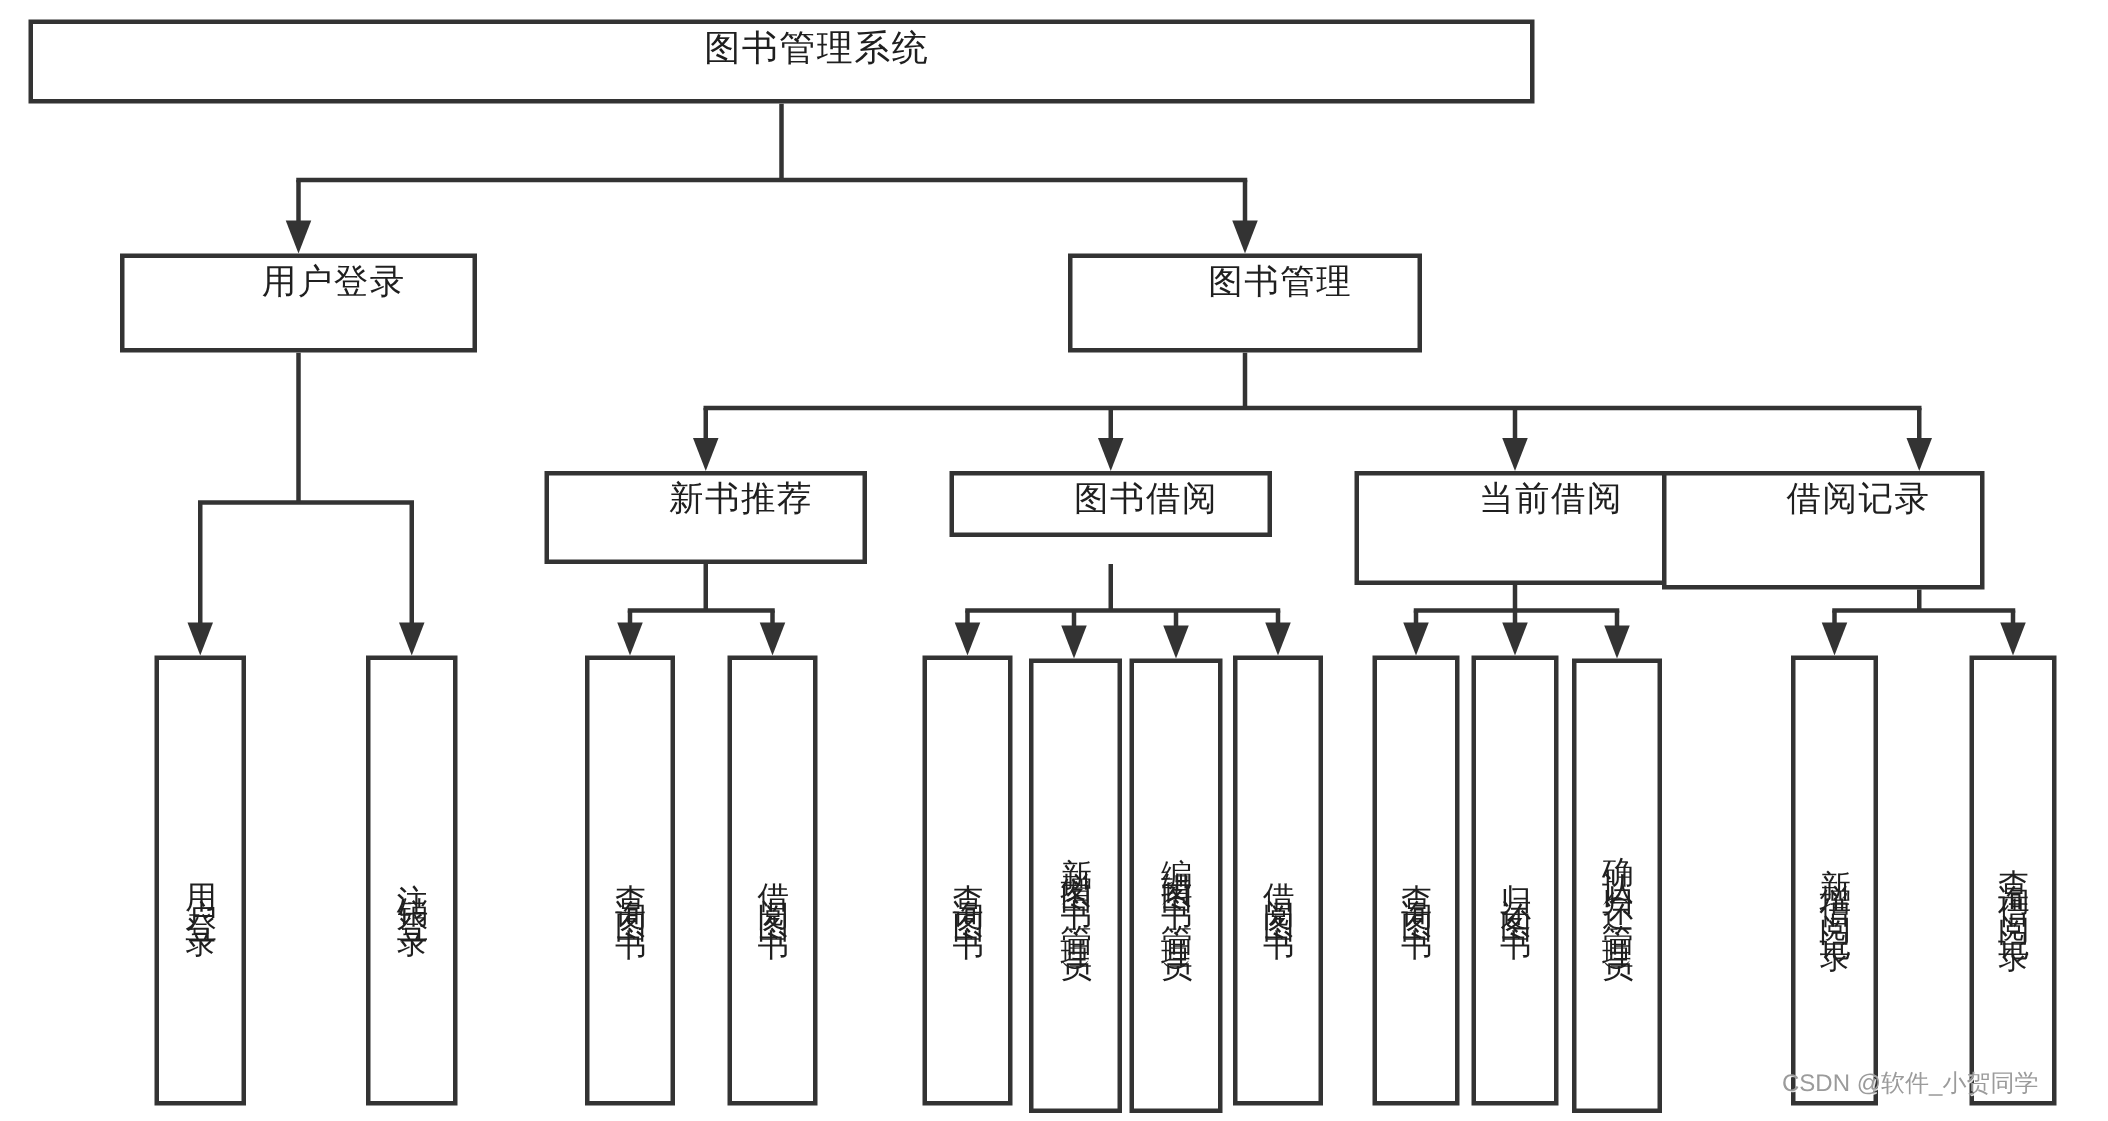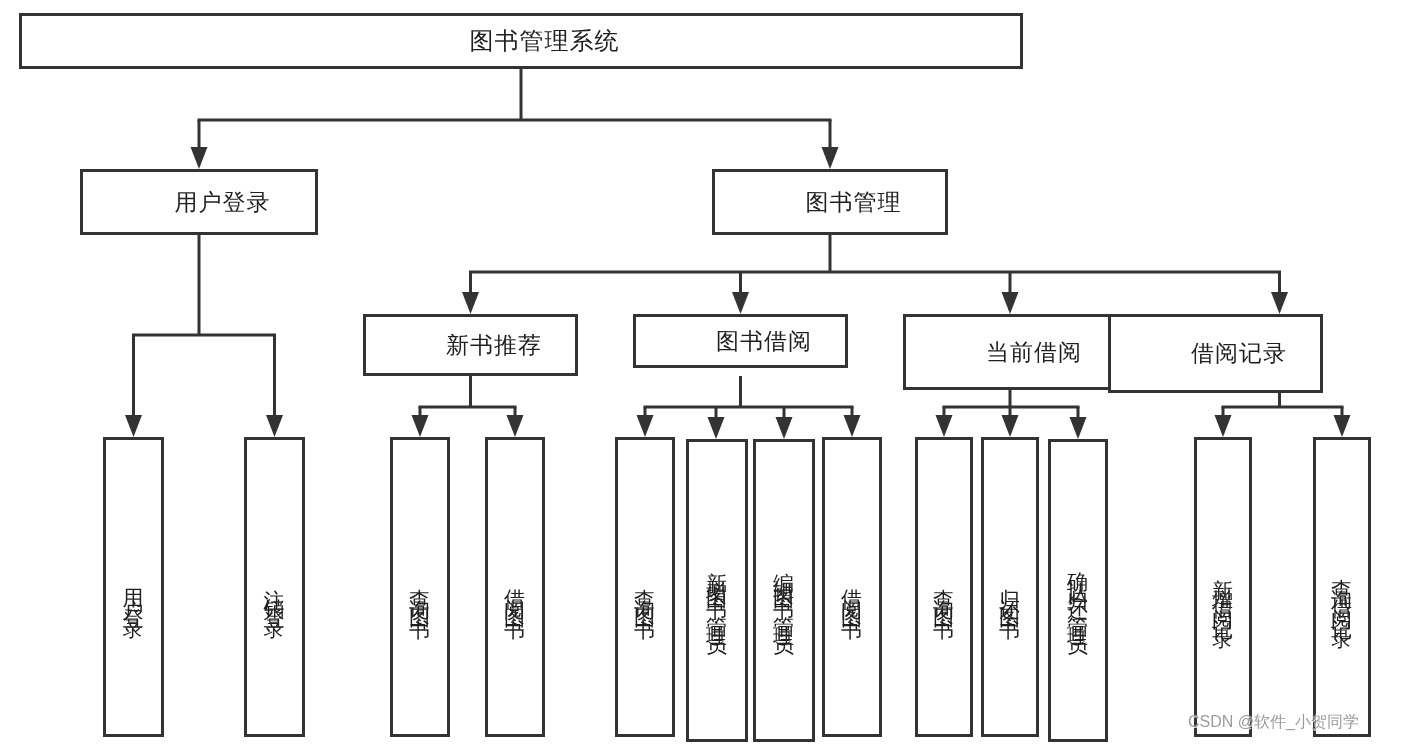--- a/index.html
+++ b/index.html
@@ -6,21 +6,21 @@
     --line:#333333; --box-border:#333333; --box-fill:#ffffff;
     --text:#1f1f1f; --wm:#9b9b9b; --bg:#ffffff;
   }
   html,body{margin:0;padding:0;background:var(--bg);}
   body{font-family:"Liberation Sans","DejaVu Sans",sans-serif;color:var(--text);}
   #stage{position:relative;width:1405px;height:747px;background:var(--bg);overflow:hidden;}
   #connectors{position:absolute;left:0;top:0;width:1405px;height:747px;}
   .hnode{
     position:absolute;box-sizing:border-box;background:var(--box-fill);
     border:3px solid var(--box-border);
-    display:flex;align-items:center;justify-content:center;
+    display:flex;align-items:flex-start;justify-content:center;
     font-size:23px;letter-spacing:1px;white-space:nowrap;padding-left:47px;
   }
   .hnode.root{font-size:24px;}
   .vnode{
     position:absolute;box-sizing:border-box;background:var(--box-fill);
     border:3px solid var(--box-border);
     display:flex;align-items:center;justify-content:center;
   }
   .vnode span{
     writing-mode:vertical-rl;text-orientation:mixed;
@@ -102,21 +102,21 @@
   <div class="hnode" style="left:80px;top:169px;width:238px;height:66px">
     <span>用户登录</span>
   </div>
   <div class="hnode" style="left:712px;top:169px;width:236px;height:66px">
     <span>图书管理</span>
   </div>
 
   <div class="hnode" style="left:363px;top:314px;width:215px;height:62px">
     <span>新书推荐</span>
   </div>
-  <div class="hnode" style="left:633px;top:314px;width:215px;height:54px">
+  <div class="hnode" style="left:633px;top:314px;width:215px;height:44px">
     <span>图书借阅</span>
   </div>
   <div class="hnode" style="left:903px;top:314px;width:215px;height:76px">
     <span>当前借阅</span>
   </div>
   <div class="hnode" style="left:1108px;top:314px;width:215px;height:79px">
     <span>借阅记录</span>
   </div>
 
   <div class="vnode" style="left:103px;top:437px;width:61px;height:300px">

